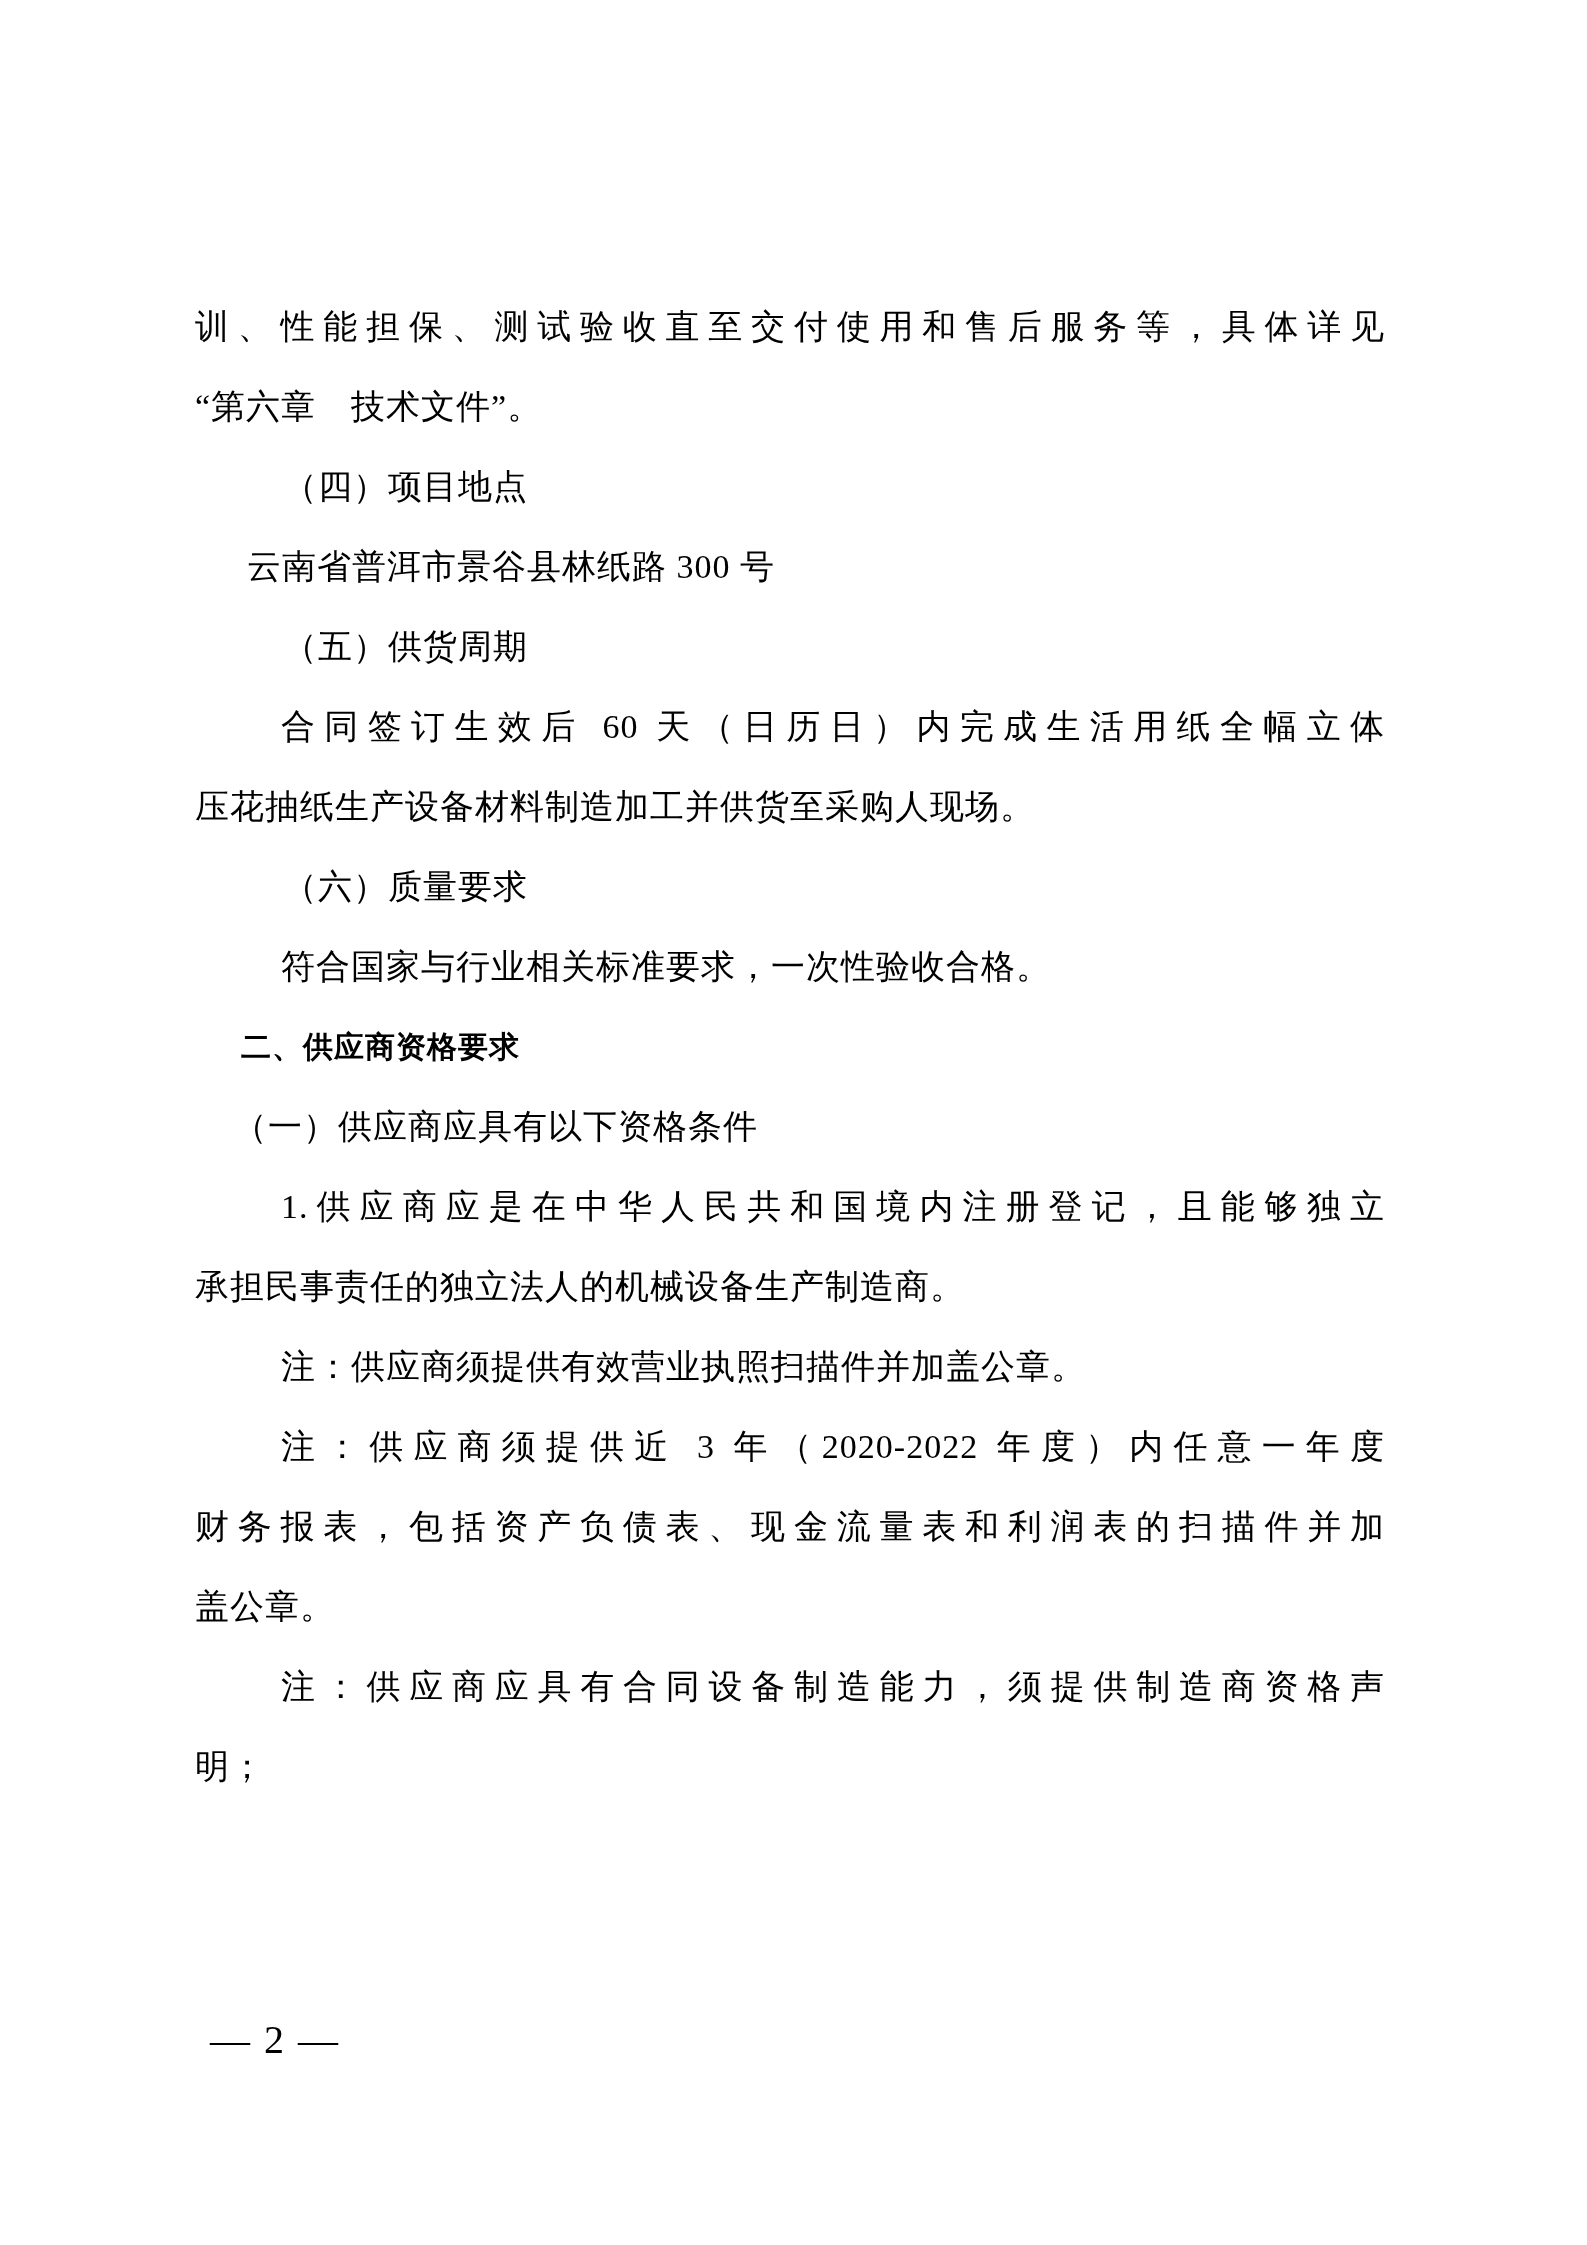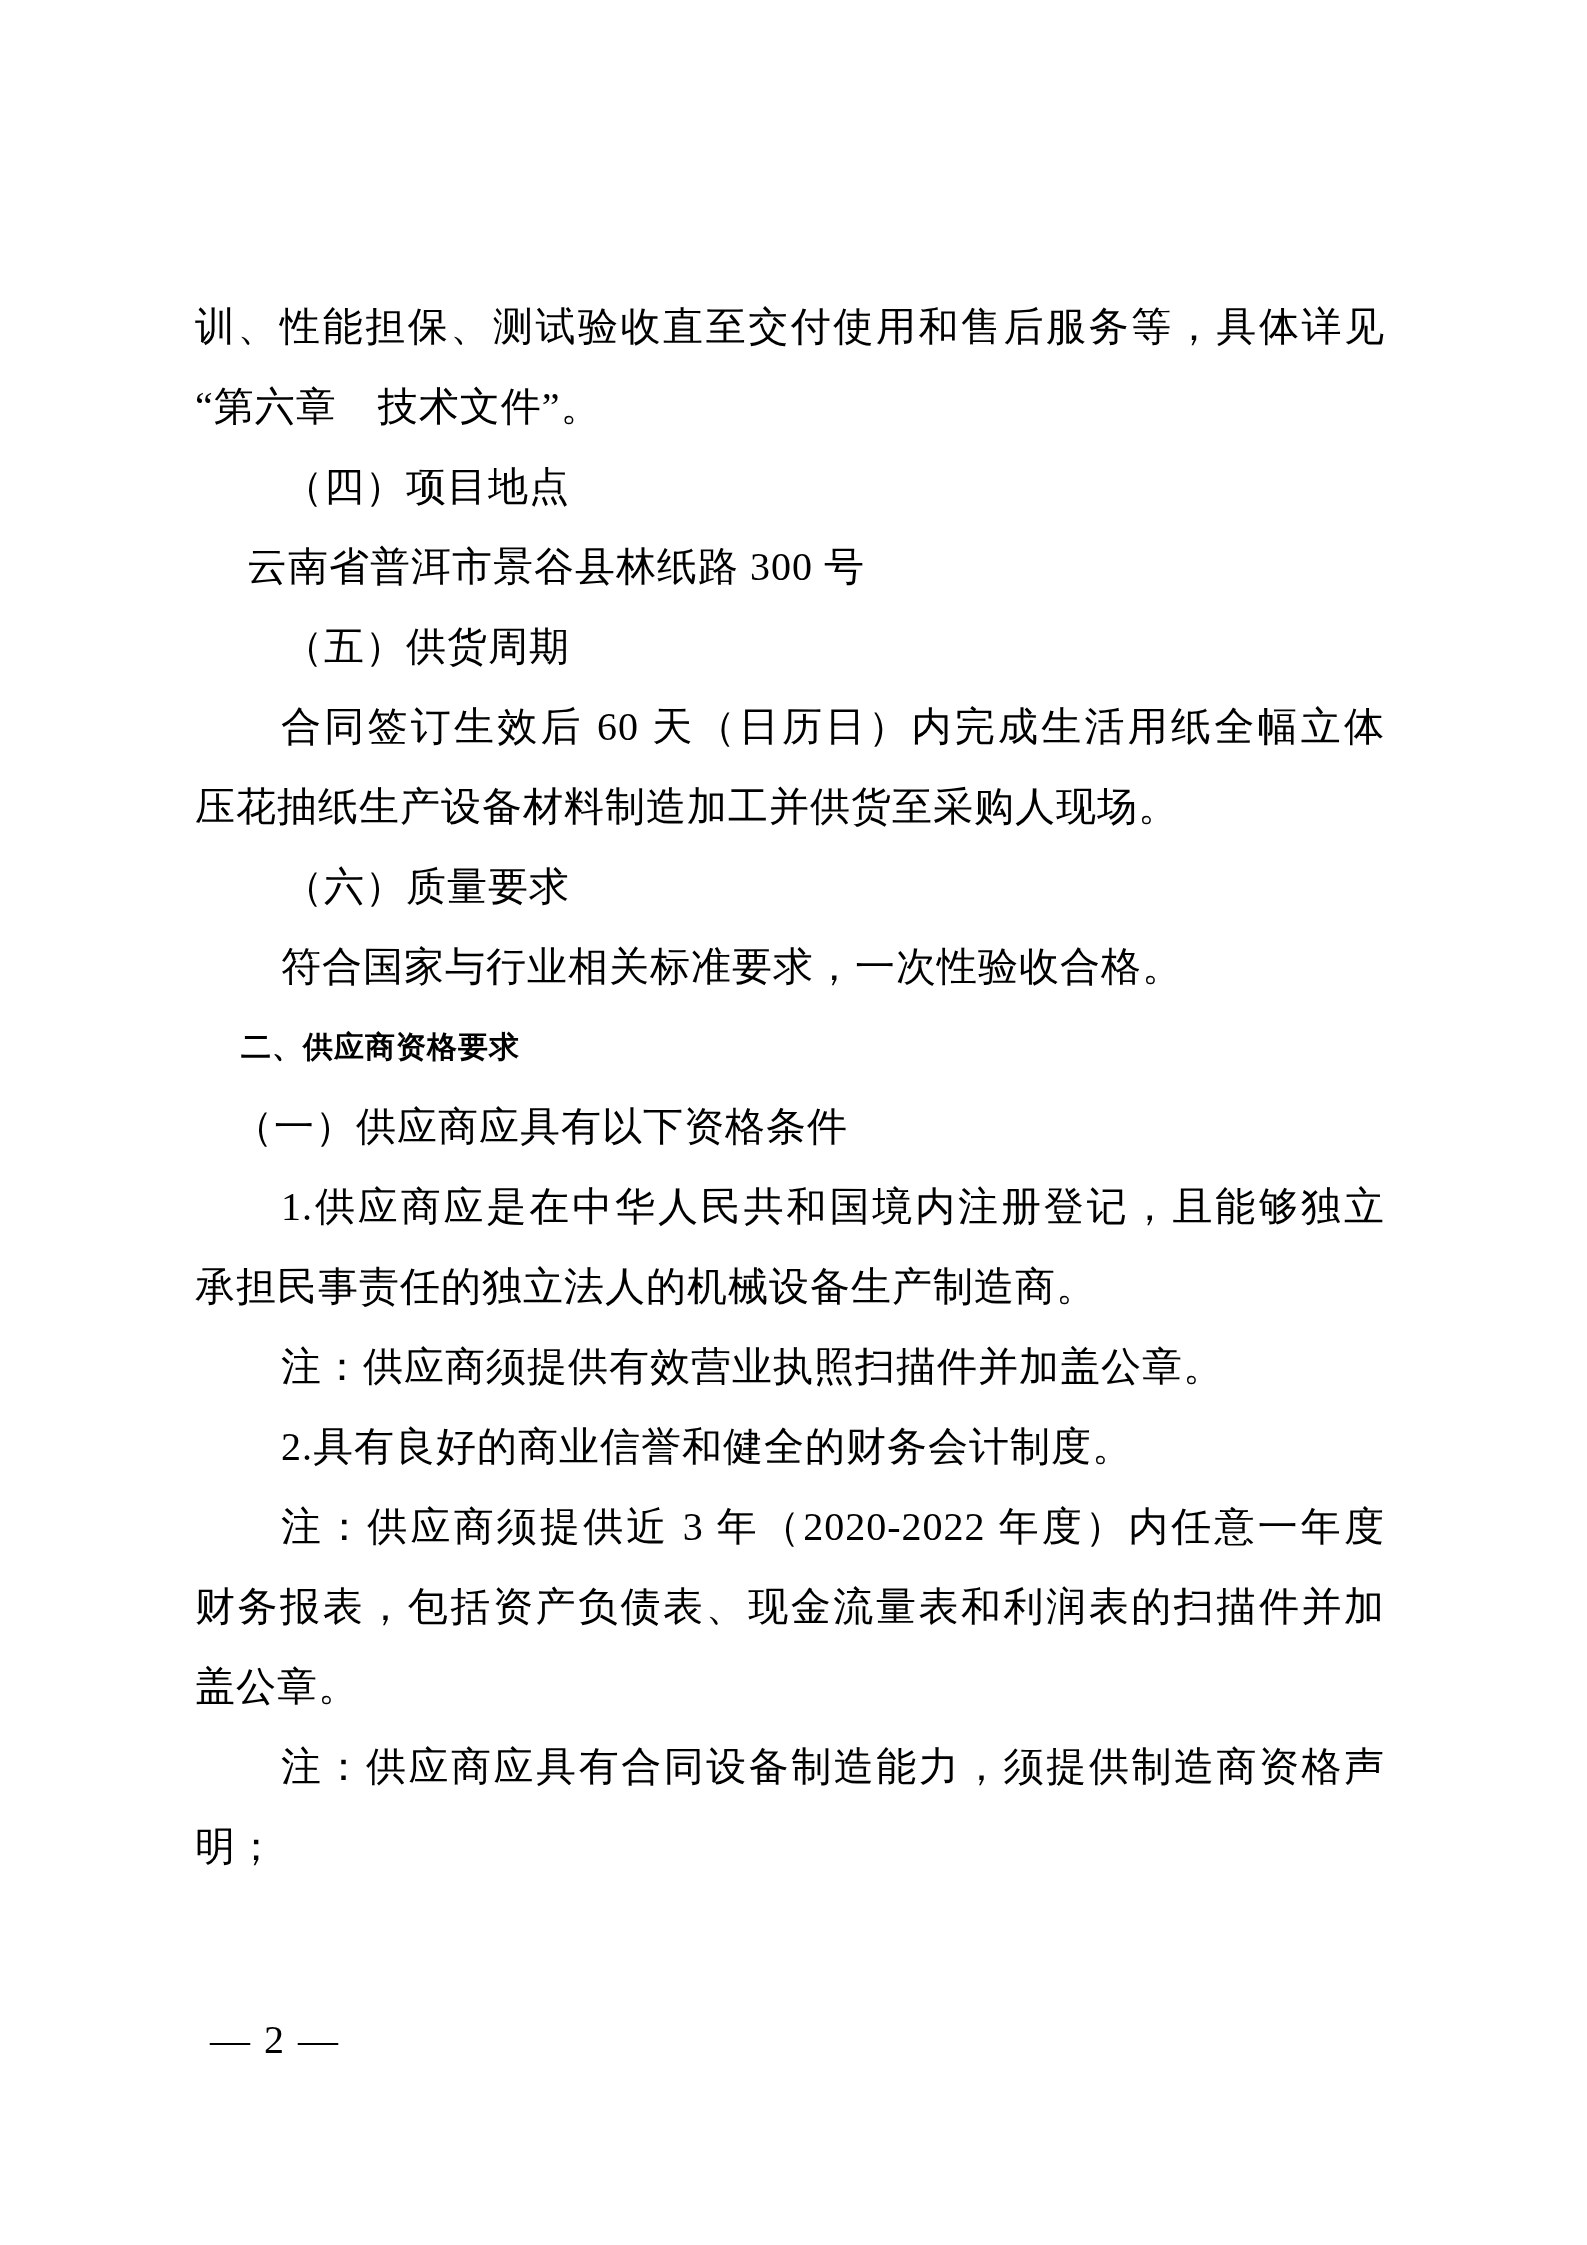--- a/index.html
+++ b/index.html
@@ -20,21 +20,21 @@
     inset: 0;
     background: #ffffff;
   }
   .doc {
     position: absolute;
     left: 195px;
     top: 287px;
     width: 1190px;
   }
   .line {
-    font-size: 40px;
+    font-size: 34px;
     line-height: 80px;
     height: 80px;
     letter-spacing: 1px;
   }
   
   .fill {
     text-align: justify;
     text-align-last: justify;
     text-justify: inter-character;
   }
@@ -77,21 +77,20 @@
       <div class="line t-sub">（五）供货周期</div>
       <div class="line t-par fill">合同签订生效后 60 天（日历日）内完成生活用纸全幅立体</div>
       <div class="line t-cont">压花抽纸生产设备材料制造加工并供货至采购人现场。</div>
       <div class="line t-sub">（六）质量要求</div>
       <div class="line t-par">符合国家与行业相关标准要求，一次性验收合格。</div>
       <div class="line t-sec">二、供应商资格要求</div>
       <div class="line t-sub2">（一）供应商应具有以下资格条件</div>
       <div class="line t-par fill">1.供应商应是在中华人民共和国境内注册登记，且能够独立</div>
       <div class="line t-cont">承担民事责任的独立法人的机械设备生产制造商。</div>
       <div class="line t-par">注：供应商须提供有效营业执照扫描件并加盖公章。</div>
-      <div class="line t-par">2.具有良好的商业信誉和健全的财务会计制度。</div>
       <div class="line t-par fill">注：供应商须提供近 3 年（2020-2022 年度）内任意一年度</div>
       <div class="line t-cont fill">财务报表，包括资产负债表、现金流量表和利润表的扫描件并加</div>
       <div class="line t-cont">盖公章。</div>
       <div class="line t-par fill">注：供应商应具有合同设备制造能力，须提供制造商资格声</div>
       <div class="line t-cont">明；</div>
     </div>
   <div class="footer">— 2 —</div>
 </div>
 
 </body></html>

